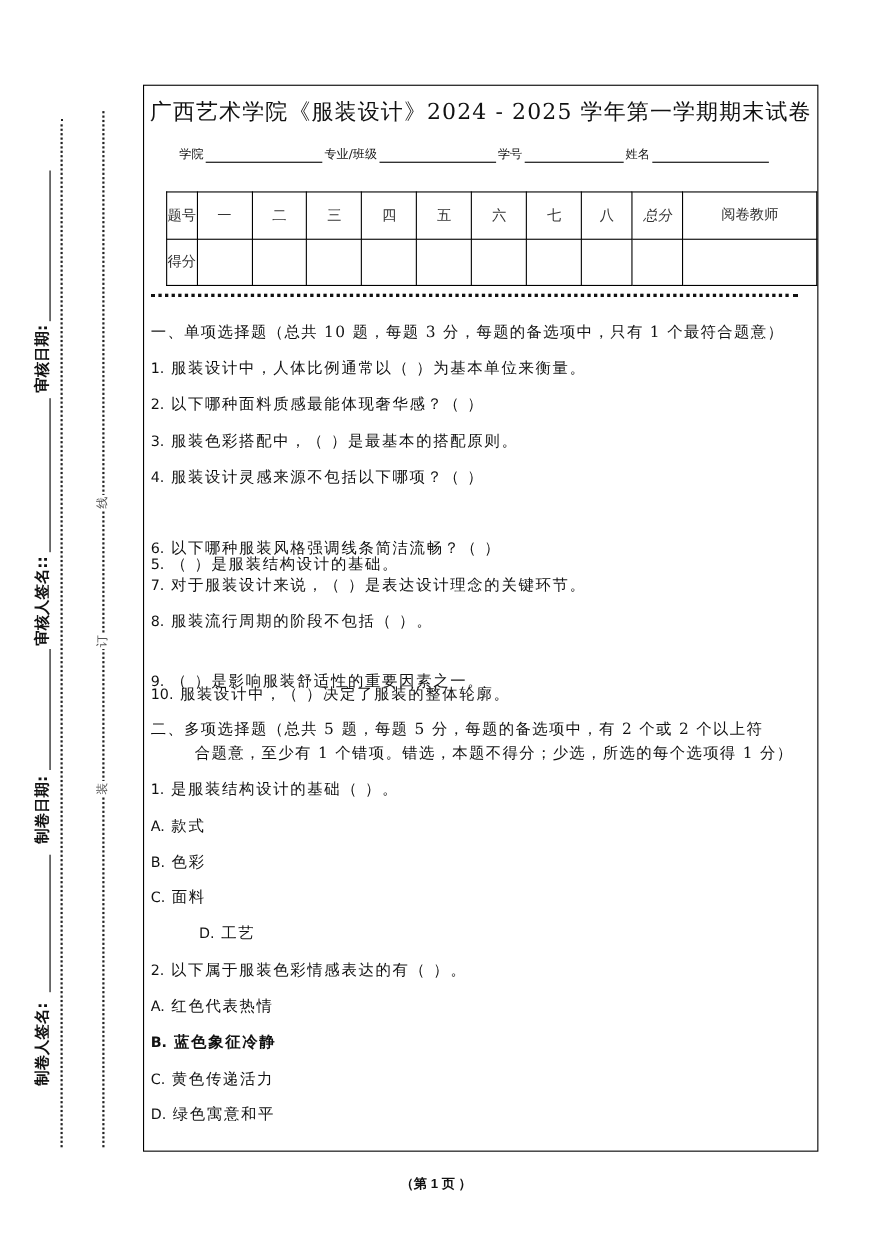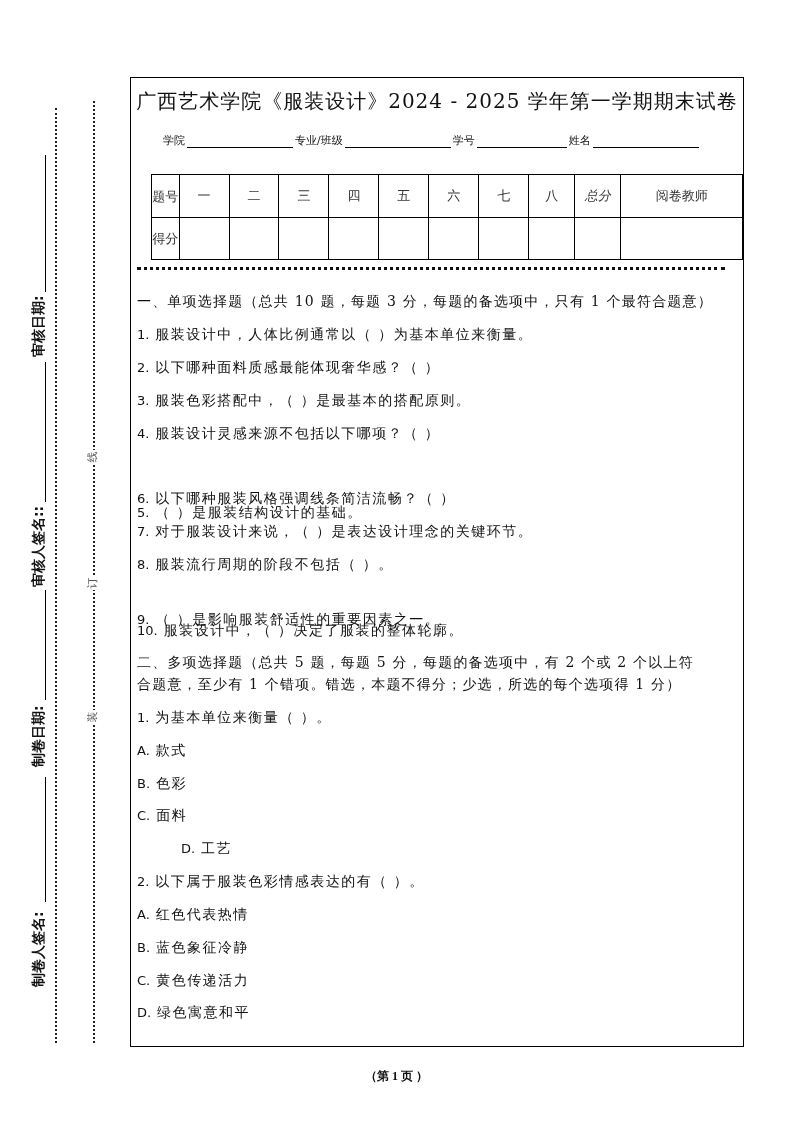--- a/index.html
+++ b/index.html
@@ -67,21 +67,21 @@
       letter-spacing: 1.5px;
     }
     .line .num {
       font-family: "DejaVu Sans", "Liberation Sans", sans-serif;
       font-size: 13px; letter-spacing: 0;
     }
     .section-head { letter-spacing: 1.2px; font-size: 14px; }
     .footer {
       position: absolute; left: 0; width: 100%; top: 1068px;
       text-align: center; font-size: 12px; font-weight: bold;
-      font-family: Liberation Serif, serif;
+      font-family: Liberation Sans, sans-serif;
     }
   </style>
 </head>
 <body>
 
 <div>
   <div class="margin-dots" style="left:55px; top:108px; height:935px;"></div>
   <div class="margin-dots" style="left:93px; top:101px; height:942px;"></div>
 
   <div class="margin-line" style="left:45px; top:155px; height:140px;"></div>
@@ -153,28 +153,28 @@
   <div class="line" style="top:314px;"><span class="num">3.</span> <span>服装色彩搭配中，（  ）是最基本的搭配原则。</span></div>
   <div class="line" style="top:347px;"><span class="num">4.</span> <span>服装设计灵感来源不包括以下哪项？（  ）</span></div>
   <div class="line" style="top:380px;margin-top:46px;"><span class="num">5.</span> <span>（  ）是服装结构设计的基础。</span></div>
   <div class="line" style="top:412px;"><span class="num">6.</span> <span>以下哪种服装风格强调线条简洁流畅？（  ）</span></div>
   <div class="line" style="top:445px;"><span class="num">7.</span> <span>对于服装设计来说，（  ）是表达设计理念的关键环节。</span></div>
   <div class="line" style="top:478px;"><span class="num">8.</span> <span>服装流行周期的阶段不包括（  ）。</span></div>
   <div class="line" style="top:533px;"><span class="num">9.</span> <span>（  ）是影响服装舒适性的重要因素之一。</span></div>
   <div class="line" style="top:544px;"><span class="num">10.</span> <span>服装设计中，（  ）决定了服装的整体轮廓。</span></div>
 
   <div class="line section-head" style="top:576px;"> 二、多项选择题（总共 5 题，每题 5 分，每题的备选项中，有 2 个或 2 个以上符</div>
-  <div class="line section-head" style="top:598px;">合题意，至少有 1 个错项。错选，本题不得分；少选，所选的每个选项得 1 分）</div>
+  <div class="line section-head" style="top:598px;margin-left:40px;">合题意，至少有 1 个错项。错选，本题不得分；少选，所选的每个选项得 1 分）</div>
 
-  <div class="line" style="top:631px;"><span class="num">1.</span> <span>为基本单位来衡量（  ）。</span></div>
+  <div class="line" style="top:631px;"><span class="num">1.</span> <span>是服装结构设计的基础（  ）。</span></div>
   <div class="line" style="top:664px;"><span class="num">A.</span> <span>款式</span></div>
   <div class="line" style="top:697px;"><span class="num">B.</span> <span>色彩</span></div>
   <div class="line" style="top:729px;"><span class="num">C.</span> <span>面料</span></div>
   <div class="line" style="top:762px;margin-left:44px;"><span class="num">D.</span> <span>工艺</span></div>
 
   <div class="line" style="top:795px;"><span class="num">2.</span> <span>以下属于服装色彩情感表达的有（  ）。</span></div>
   <div class="line" style="top:828px;"><span class="num">A.</span> <span>红色代表热情</span></div>
-  <div class="line" style="top:861px;"><span class="num">B.</span> <span>蓝色象征冷静</span></div>
+  <div class="line" style="top:861px;font-weight:bold;"><span class="num">B.</span> <span>蓝色象征冷静</span></div>
   <div class="line" style="top:894px;"><span class="num">C.</span> <span>黄色传递活力</span></div>
   <div class="line" style="top:926px;"><span class="num">D.</span> <span>绿色寓意和平</span></div>
 </div>
 
 <div class="footer">（第 1 页 ）</div>
 
 </body></html>

